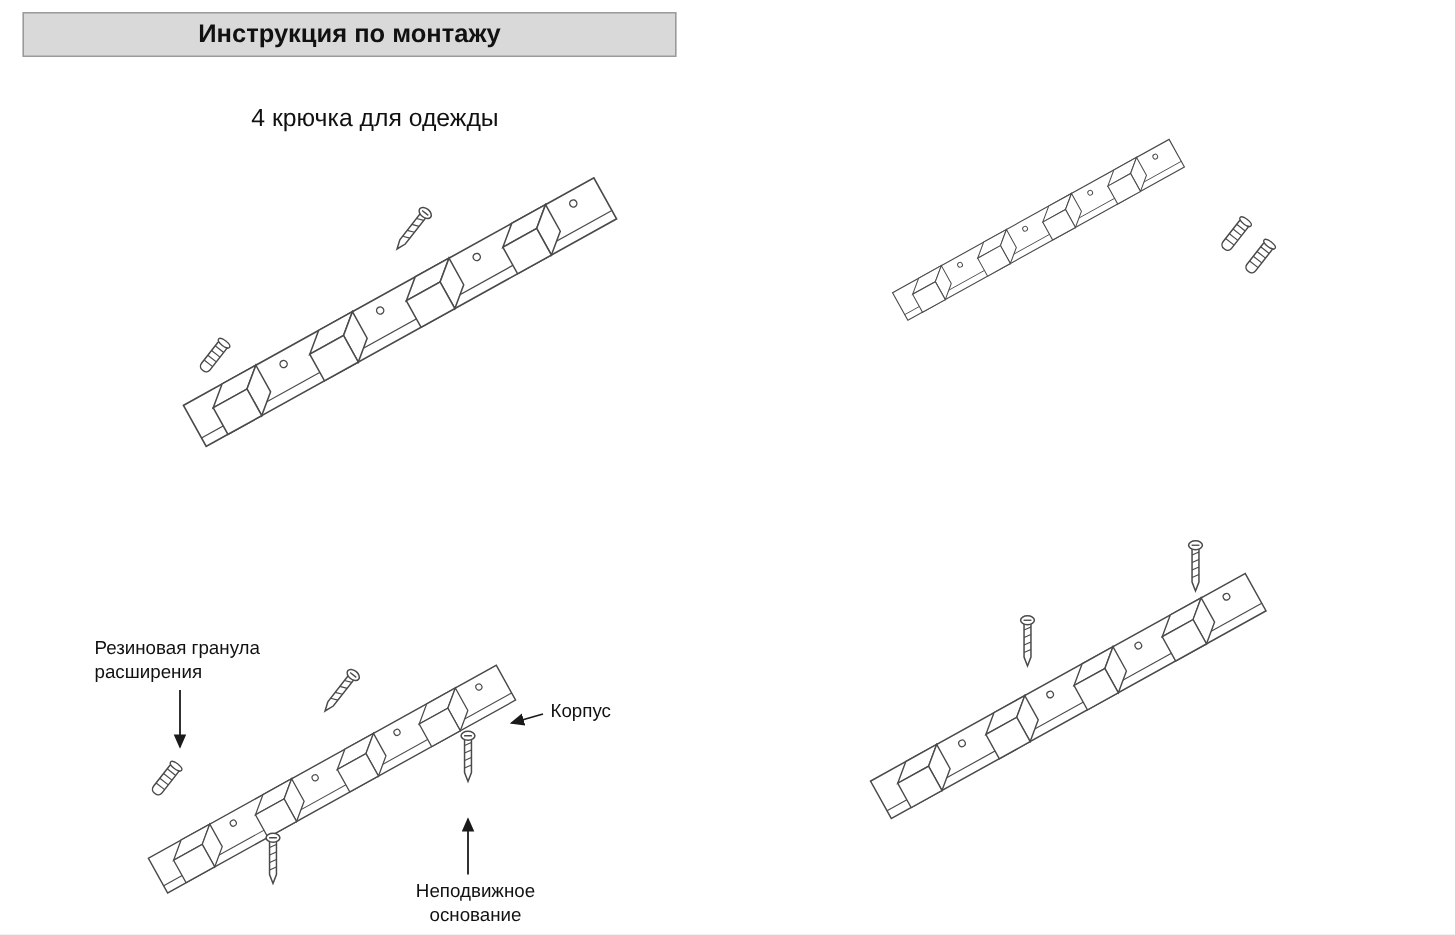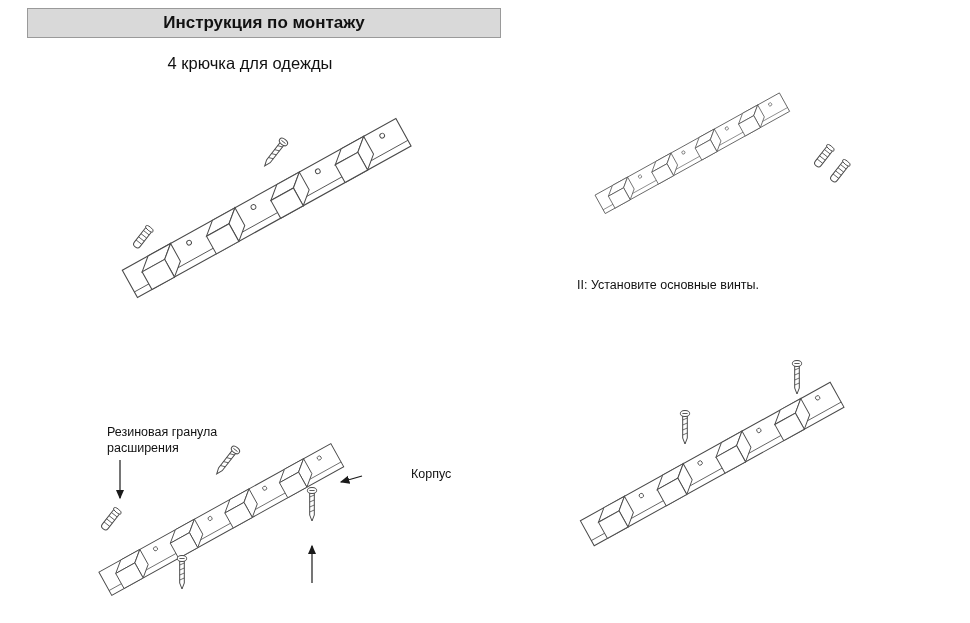--- a/index.html
+++ b/index.html
@@ -1,33 +1,33 @@
 <!DOCTYPE html>
 <html><head>
 <meta charset="utf-8">
 <style>
   html,body{margin:0;padding:0;background:#ffffff;}
   .page{position:relative;width:970px;height:623px;background:#ffffff;
         font-family:"Liberation Sans",sans-serif;color:#111;overflow:hidden;
         outline:1px solid #c9c9c9;}
-  .header-bar{position:absolute;left:27px;top:8px;width:474px;height:30px;
+  .header-bar{position:absolute;left:15px;top:8px;width:436px;height:30px;
         background:#d9d9d9;border:1px solid #9a9a9a;box-sizing:border-box;
         display:flex;align-items:center;justify-content:center;}
   .header-bar span{font-size:17px;font-weight:bold;}
-  .subtitle{position:absolute;left:0;top:54px;width:500px;text-align:center;font-size:16.5px;}
+  .subtitle{position:absolute;left:0;top:70px;width:500px;text-align:center;font-size:16.5px;}
   .diag{position:absolute;}
   .diag-tl{left:45px;top:80px;}
   .bl-wrap{position:absolute;left:5px;top:398px;width:480px;height:225px;}
   .bl-wrap svg{position:absolute;left:0;top:0;}
   .step-text{position:absolute;left:577px;width:390px;font-size:12.5px;line-height:1.45;}
   .step1{top:32px;}
   .step2{top:276px;}
   .diag-r1{left:575px;top:88px;}
   .diag-r2{left:572px;top:306px;}
-  .callout{position:absolute;font-size:12.5px;line-height:1.3;white-space:pre-line;margin-left:44px;}
+  .callout{position:absolute;font-size:12.5px;line-height:1.3;white-space:pre-line;}
   .co-granule{left:58px;top:26px;width:150px;}
   .co-body{left:362px;top:68px;text-align:right;}
   .co-base{left:252px;top:188px;width:120px;text-align:center;}
 </style>
 </head>
 <body>
 
 <div class="page">
 
   <svg width="0" height="0" style="position:absolute" aria-hidden="true">
@@ -106,35 +106,36 @@
       <g transform="translate(307,90)">
           <use href="#screw"></use>
         </g>
       <line x1="115" y1="62" x2="115" y2="100" stroke="#1a1a1a" stroke-width="1.2" marker-end="url(#arrowhead)"></line>
       <line x1="357" y1="78" x2="336" y2="84" stroke="#1a1a1a" stroke-width="1.2" marker-end="url(#arrowhead)"></line>
       <line x1="307" y1="185" x2="307" y2="148" stroke="#1a1a1a" stroke-width="1.2" marker-end="url(#arrowhead)"></line>
     </svg>
     <div class="callout co-granule">Резиновая гранула
 расширения</div>
     <div class="callout co-body">Корпус</div>
+    <div class="callout co-base">Неподвижное
+основание</div>
   </div>
 
   <svg class="diag diag-r1" width="395" height="185" viewBox="0 0 395 185">
     <g transform="translate(5,80) rotate(-29) scale(0.62)">
       <use href="#rail"></use>
     </g>
     <g transform="translate(256,59) rotate(38)">
         <use href="#anchor"></use>
       </g>
     <g transform="translate(272,74) rotate(38)">
         <use href="#anchor"></use>
       </g>
   </svg>
 
-  <div class="step-text step2">II: Установите основные винты.</div>
   <svg class="diag diag-r2" width="395" height="260" viewBox="0 0 395 260">
     <g transform="translate(-12,178) rotate(-29) scale(0.84)">
       <use href="#rail"></use>
     </g>
     <g transform="translate(225,55)">
         <use href="#screw"></use>
       </g>
     <g transform="translate(113,105)">
         <use href="#screw"></use>
       </g>

